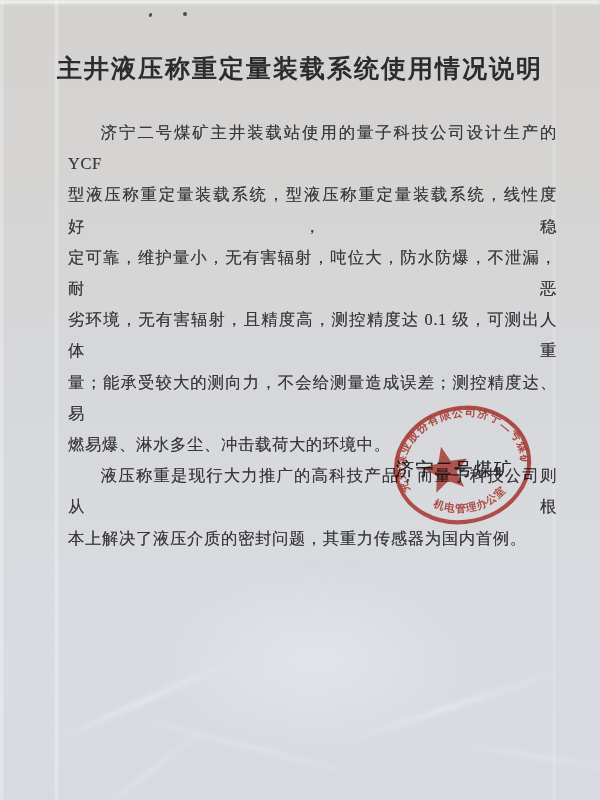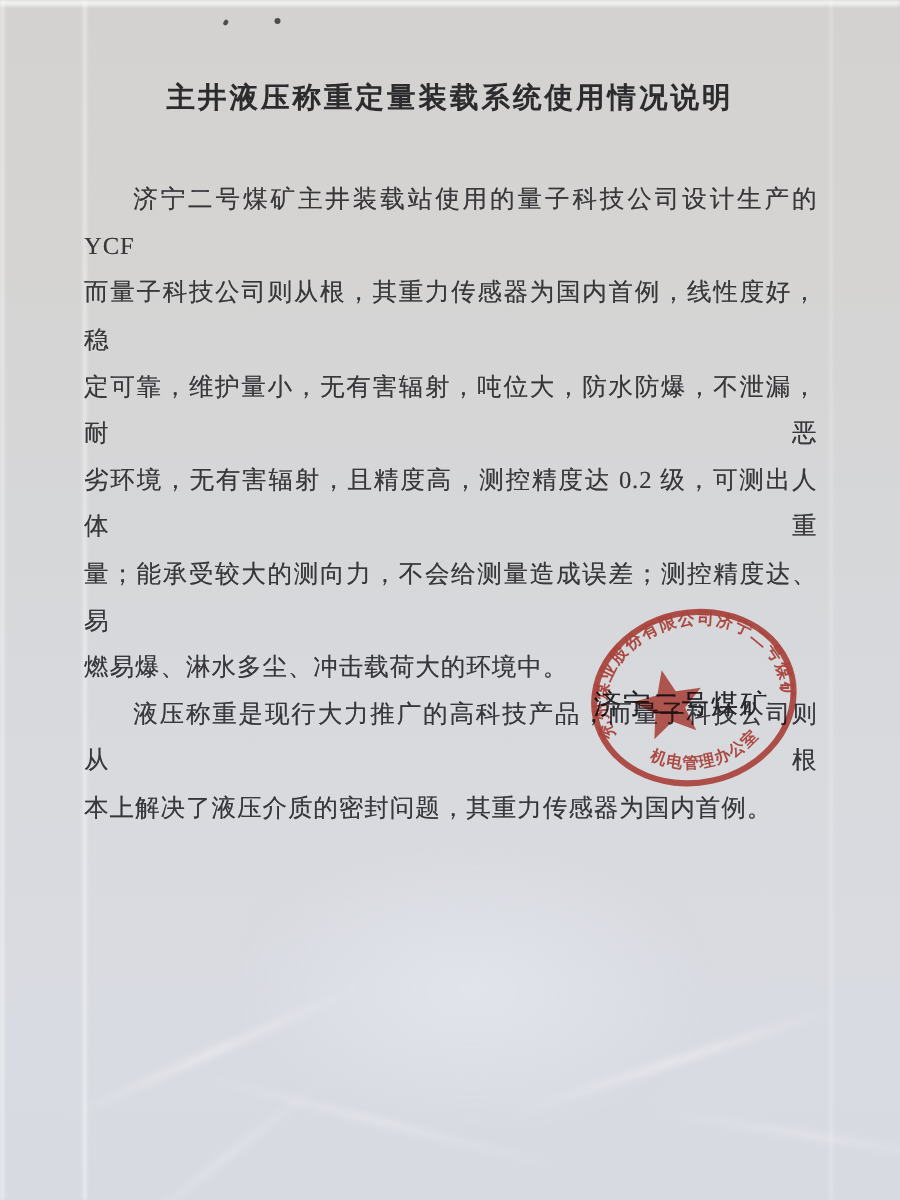--- a/index.html
+++ b/index.html
@@ -13,25 +13,25 @@
       linear-gradient(180deg, #d3d2d0 0%, #d5d4d3 22%, #d6d7d9 45%, #d8dade 65%, #d9dbe2 85%, #d7dae1 100%);
   }
   
   .edge-top    { position:absolute; left:0; top:0; width:600px; height:4px; background:rgba(255,255,255,.65); filter:blur(1px); }
   .edge-left   { position:absolute; left:0; top:0; width:3px; height:800px; background:rgba(255,255,255,.4); filter:blur(1px); }
   .fold-left   { position:absolute; left:55px; top:0; width:3px; height:800px; background:rgba(255,255,255,.38); filter:blur(1.2px); }
   .fold-right  { position:absolute; left:553px; top:0; width:2px; height:800px; background:rgba(255,255,255,.28); filter:blur(1.2px); }
 
   .title {
     position:absolute; left:0; top:52px; width:600px; margin:0;
-    text-align:center; font-size:19px; font-weight:bold; color:#2c2c2e;
+    text-align:center; font-size:25px; font-weight:bold; color:#2c2c2e;
     letter-spacing:2px;
   }
   .body-text {
-    position:absolute; left:56px; top:117px; width:489px;
+    position:absolute; left:68px; top:117px; width:489px;
     font-size:16.4px; color:#38383b; letter-spacing:0.6px;
     line-height:31.2px;
     text-shadow:0 0 .4px rgba(40,40,45,.55);
   }
   .line { white-space:nowrap; }
   .line.fill { white-space:normal; text-align:justify; text-align-last:justify; }
   .line.indent { text-indent:2em; }
 
   .signature {
     position:absolute; left:396px; top:457px;
@@ -76,23 +76,23 @@
   <div class="edge-top"></div>
   <div class="edge-left"></div>
   <div class="fold-left"></div>
   <div class="fold-right"></div>
   <div class="glow-bottom"></div>
 
   <h1 class="title">主井液压称重定量装载系统使用情况说明</h1>
 
   <div class="body-text">
     <div class="line fill indent">济宁二号煤矿主井装载站使用的量子科技公司设计生产的 YCF</div>
-    <div class="line fill">而量子科技公司则从根，其重力传感器为国内首例，线性度好，稳</div>
+    <div class="line fill">型液压称重定量装载系统，型液压称重定量装载系统，线性度好，稳</div>
     <div class="line fill">定可靠，维护量小，无有害辐射，吨位大，防水防爆，不泄漏，耐恶</div>
-    <div class="line fill">劣环境，无有害辐射，且精度高，测控精度达 0.2 级，可测出人体重</div>
+    <div class="line fill">劣环境，无有害辐射，且精度高，测控精度达 0.1 级，可测出人体重</div>
     <div class="line fill">量；能承受较大的测向力，不会给测量造成误差；测控精度达、易</div>
     <div class="line">燃易爆、淋水多尘、冲击载荷大的环境中。</div>
     <div class="line fill indent">液压称重是现行大力推广的高科技产品，而量子科技公司则从根</div>
     <div class="line">本上解决了液压介质的密封问题，其重力传感器为国内首例。</div>
   </div>
 
   <div class="signature">济宁二号煤矿</div>
 
   <svg class="stamp" viewBox="0 0 148 128" xmlns="http://www.w3.org/2000/svg">
     <defs>

